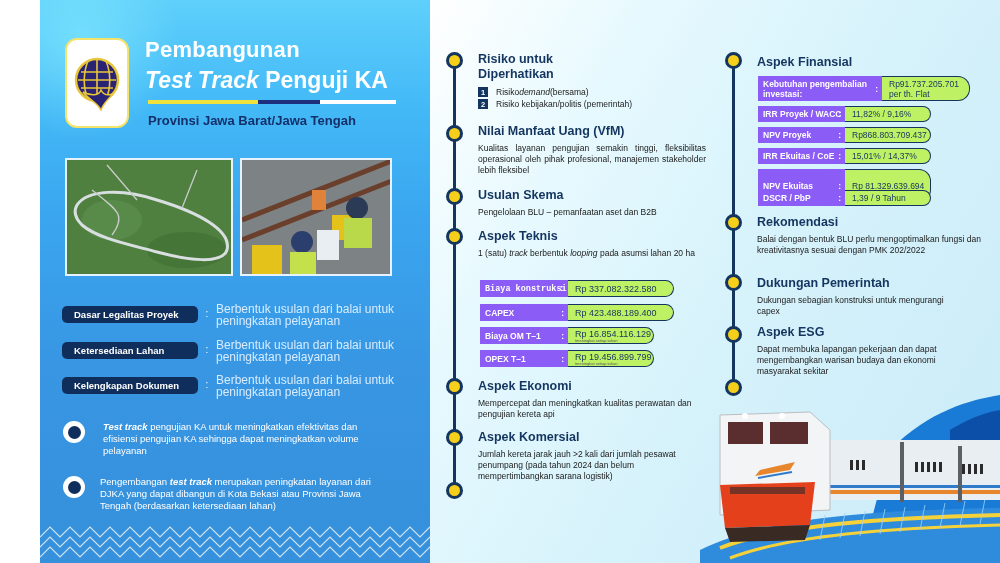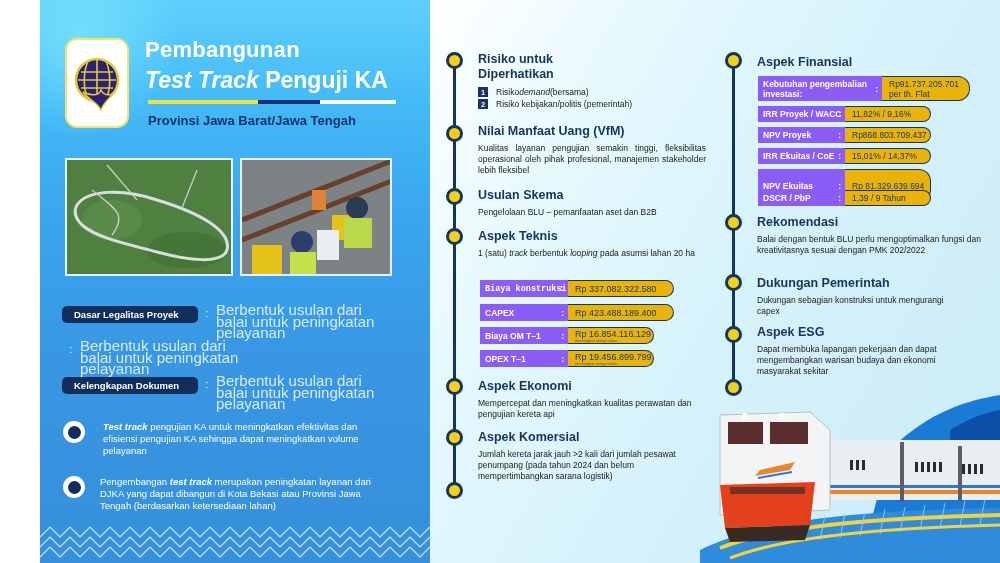--- a/index.html
+++ b/index.html
@@ -17,41 +17,41 @@
   .title-bar{position:absolute;left:108px;top:100px;height:4px;width:248px;display:flex;}
   .title-bar span{display:block;height:4px;}
   .subtitle{position:absolute;left:108px;top:113px;font-size:13px;color:#14306a;font-weight:bold;}
   .photo{position:absolute;top:158px;height:118px;border:2px solid #e6f3ff;overflow:hidden;}
   .photo-1{left:25px;width:168px;background:linear-gradient(160deg,#5f8d4a 0%,#4a7a3a 40%,#3f6b33 100%);}
   .photo-2{left:200px;width:152px;background:linear-gradient(170deg,#6c7a85 0%,#8b8f8e 40%,#5c6064 100%);}
   .info-row{position:absolute;left:22px;display:flex;align-items:flex-start;}
   .info-pill{width:136px;height:17px;background:#102e5c;border-radius:5px;color:#fff;font-size:9.5px;font-weight:bold;
     display:flex;align-items:center;padding-left:12px;margin-top:2px;}
   .info-colon{width:18px;text-align:center;color:#fff;font-size:10px;margin-top:4px;}
-  .info-text{color:#d8ecff;font-size:15px;line-height:11.5px;width:180px;}
+  .info-text{color:#d8ecff;font-size:12px;line-height:11.5px;width:180px;}
   .bullet{position:absolute;left:23px;display:flex;align-items:flex-start;}
   .bullet-dot{width:22px;height:22px;border-radius:50%;background:#ffffff;display:flex;align-items:center;justify-content:center;flex-shrink:0;}
   .bullet-dot span{width:13px;height:13px;border-radius:50%;background:#102e5c;display:block;}
   .bullet-text{color:#ffffff;font-size:9.5px;line-height:12px;width:290px;margin-left:18px;}
   .bullet-text b{font-style:italic;}
   .zigzag{position:absolute;left:0;bottom:0;width:390px;height:40px;}
   .right-bg{position:absolute;left:430px;top:0;width:570px;height:563px;
     background:linear-gradient(120deg,#ffffff 0%,#e6f9fe 25%,#d6f2fb 55%,#c9ebf8 100%);}
   .timeline{position:absolute;width:20px;}
   .tl-line{position:absolute;left:8px;width:3px;background:#14355f;}
   .tl-dot{position:absolute;left:1px;width:17px;height:17px;border-radius:50%;background:#f5cf1a;border:3.5px solid #14355f;}
   .sec{position:absolute;}
   .sec-title{font-size:12.5px;font-weight:bold;color:#14355f;line-height:15px;}
   .sec-text{font-size:8.5px;line-height:11px;color:#1a1a1a;margin-top:4px;}
   .risk-item{display:flex;align-items:center;font-size:8.5px;color:#1a1a1a;margin-top:2px;}
   .risk-num{width:10px;height:10px;background:#14355f;color:#fff;font-size:7.5px;font-weight:bold;display:flex;align-items:center;justify-content:center;margin-right:8px;}
   .kv{position:absolute;display:flex;align-items:stretch;}
   .kv-key{background:#8b5cf6;color:#fff;font-size:8.5px;font-weight:bold;display:flex;align-items:center;padding-left:5px;position:relative;}
   .kv-key .c{position:absolute;right:4px;}
-  .kv-val{background:#eab308;border:1.5px solid #14355f;border-left:none;border-radius:0 12px 12px 0;font-size:9px;color:#14355f;display:flex;flex-direction:column;justify-content:center;padding-left:7px;}
+  .kv-val{background:#bef264;border:1.5px solid #14355f;border-left:none;border-radius:0 12px 12px 0;font-size:9px;color:#14355f;display:flex;flex-direction:column;justify-content:center;padding-left:7px;}
   .kv-val small{font-size:4px;color:#555;line-height:4px;}
   .train-area{position:absolute;left:700px;top:390px;width:300px;height:173px;overflow:hidden;}
 </style>
 </head>
 <body>
 
 <div class="left-panel">
   <div class="glow"></div>
 
   <div class="logo-card">
@@ -95,20 +95,21 @@
       <rect x="75" y="70" width="22" height="30" fill="#e8eef1"></rect>
     </svg>
   </div>
 
   <div class="info-row" style="top:304px;">
     <div class="info-pill">Dasar Legalitas Proyek</div>
     <div class="info-colon">:</div>
     <div class="info-text">Berbentuk usulan dari balai untuk peningkatan pelayanan</div>
   </div>
   <div class="info-row" style="top:340px;">
+    <div class="info-pill">Ketersediaan Lahan</div>
     <div class="info-colon">:</div>
     <div class="info-text">Berbentuk usulan dari balai untuk peningkatan pelayanan</div>
   </div>
   <div class="info-row" style="top:375px;">
     <div class="info-pill">Kelengkapan  Dokumen</div>
     <div class="info-colon">:</div>
     <div class="info-text">Berbentuk usulan dari balai untuk peningkatan pelayanan</div>
   </div>
 
   <div class="bullet" style="top:476px;">

